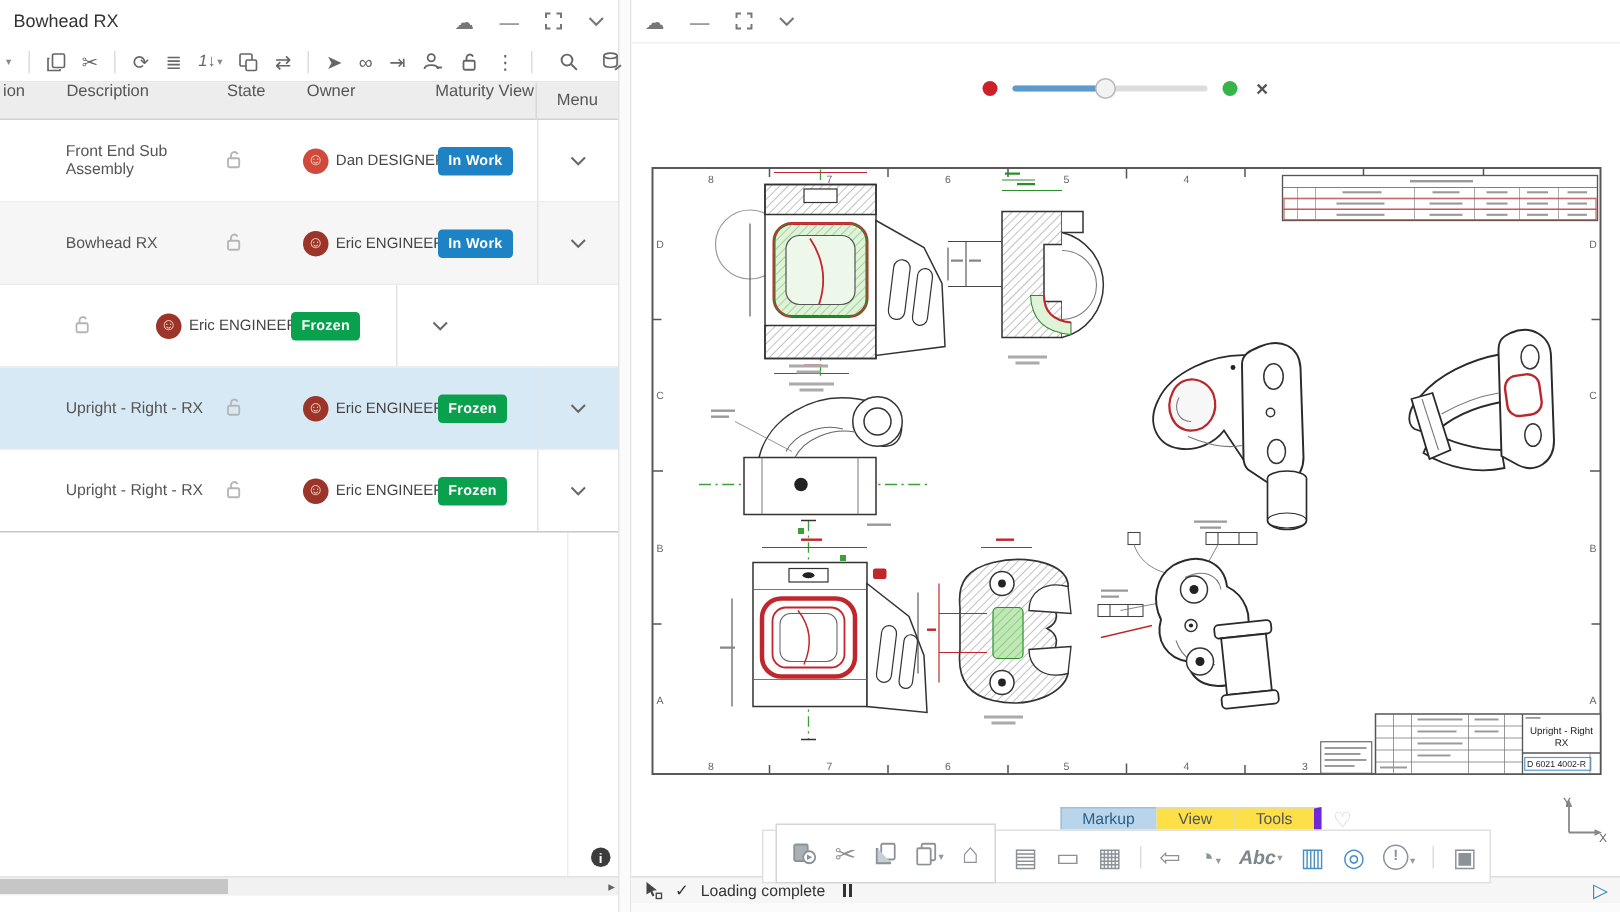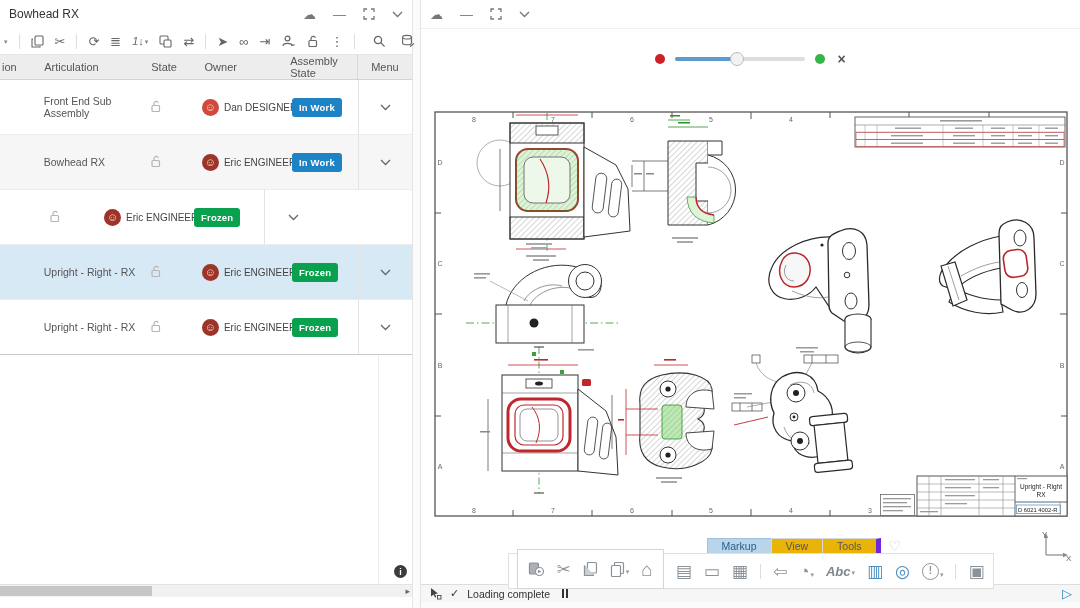--- a/index.html
+++ b/index.html
@@ -16,21 +16,21 @@
         display:inline-flex;align-items:center;justify-content:center;flex:0 0 auto}
   .logo i{display:block;width:9px;height:9px;border:1.5px solid #fff;border-radius:1px;transform:skewX(-10deg)}
   
   .lp{width:412px;background:#fff;display:flex;flex-direction:column;position:relative}
   .gap{width:7px;background:#fbfbfb;border-left:1px solid #e4e4e4;border-right:1px solid #e4e4e4}
   .tbar{height:26px;display:flex;align-items:center;padding:0 4px;gap:11px;border-bottom:1px solid #e6e6e6;flex:0 0 auto}
   .ti{color:#666;font-size:13px;line-height:1;display:inline-flex;align-items:center;gap:1px;cursor:pointer}
   .ti .caret{font-size:7px;color:#888}
   .vsep{width:1px;height:15px;background:#ddd;flex:0 0 auto}
   .sico{display:block}
-  .thead{height:24px;display:flex;align-items:center;background:#ededed;border-bottom:1px solid #d2d2d2;
+  .thead{height:24px;display:flex;align-items:flex-start;background:#ededed;border-bottom:1px solid #d2d2d2;
          font-size:11px;color:#555;flex:0 0 auto}
   .c1{width:38px;overflow:hidden;padding-left:2px;box-sizing:border-box}
   .c2{width:110px;padding-left:8px;box-sizing:border-box}
   .c3{width:66px;padding-left:10px;box-sizing:border-box}
   .c4{width:90px;box-sizing:border-box;display:flex;align-items:center}
   .c5{width:70px;box-sizing:border-box}
   .c6{width:58px;box-sizing:border-box;display:flex;justify-content:center;border-left:1px solid #e3e3e3;align-self:stretch;align-items:center}
   .thead .c6{border-left:1px solid #d8d8d8}
   .row{height:54px;display:flex;align-items:center;border-bottom:1px solid #ececec;font-size:10.5px;color:#555;flex:0 0 auto;cursor:pointer}
   .row--alt{background:#f6f6f6}
@@ -52,21 +52,21 @@
   .canvas{height:555px;position:relative;border-top:1px solid #f0f0f0;flex:0 0 auto}
   .slider-row{position:absolute;top:22px;left:0;right:0;display:flex;align-items:center;justify-content:center;gap:10px}
   .dot{width:10px;height:10px;border-radius:50%}
   .strack{width:130px;height:4px;background:#ddd;border-radius:2px;position:relative;cursor:pointer}
   .sfill{position:absolute;left:0;top:0;height:4px;width:62px;border-radius:2px}
   .shandle{position:absolute;left:55px;top:-5px;width:14px;height:14px;border-radius:50%;background:#f2f2f2;border:1px solid #b9b9b9;box-sizing:border-box;cursor:grab}
   .sclose{font-size:14px;color:#555;font-weight:bold;margin-left:2px;cursor:pointer}
   svg.sheet{position:absolute;left:13px;top:82px;background:#fff}
   svg.sheet text{font-size:7px;fill:#666;font-family:inherit}
   .mtabs{position:absolute;top:509px;left:50%;transform:translateX(-44px);display:flex;align-items:flex-start}
-  .mtab{height:15px;line-height:15px;padding:0 14px;font-size:10.5px;color:#555;background:#eab308;border:1px solid #d8d8d8;border-right:none;cursor:pointer}
+  .mtab{height:15px;line-height:15px;padding:0 14px;font-size:10.5px;color:#555;background:#fde047;border:1px solid #d8d8d8;border-right:none;cursor:pointer}
   .mtab:last-of-type{border-right:5px solid #6d28d9}
   .mtab.active{background:#b9d5eb;color:#2b5e86;border-color:#9fc0da}
   .heart{margin-left:8px;color:#c9ced4;font-size:14px;cursor:pointer}
   .mbar{position:absolute;top:524px;left:50%;transform:translateX(-50%);display:flex;align-items:center;height:34px;
         background:#fff;border:1px solid #e0e0e0;padding:0 8px;gap:12px}
   .mgroup{display:flex;align-items:center;gap:12px}
   .mgroup.boxed{border:1px solid #d5d5d5;background:#fff;height:40px;margin-top:-4px;padding:0 10px;box-sizing:border-box}
   .mi{color:#8b9298;font-size:17px;line-height:1;display:inline-flex;align-items:flex-end;gap:1px;cursor:pointer}
   .mi .caret{font-size:7px;color:#999;margin-bottom:2px}
   .mi.abc{font-size:13px;color:#7f868c;font-weight:bold}
@@ -183,24 +183,24 @@
             <line x1="1" y1="11" x2="13" y2="11"></line>
           </svg>
         </span>
       <span class="ti">
           <i class="linfo" style="position:static">i</i>
         </span>
     </div>
 
     <div class="thead">
       <div class="c1">ion</div>
-      <div class="c2">Articulation</div>
+      <div class="c2">Description</div>
       <div class="c3">State</div>
       <div class="c4">Owner</div>
-      <div class="c5">Assembly State</div>
+      <div class="c5">Maturity View</div>
       <div class="c6">Menu</div>
     </div>
 
     <div class="row">
       <div class="c1"></div>
       <div class="c2">Front End Sub Assembly</div>
       <div class="c3"><svg width="13" height="14" viewBox="0 0 13 14" fill="none" stroke="#b5b5b5" stroke-width="1.2">
             <rect x="3" y="6.5" width="7.5" height="6" rx="1"></rect>
             <path d="M5,6.5 V4.6 a2.3,2.3 0 0 1 4.4,-0.9"></path>
           </svg></div>

